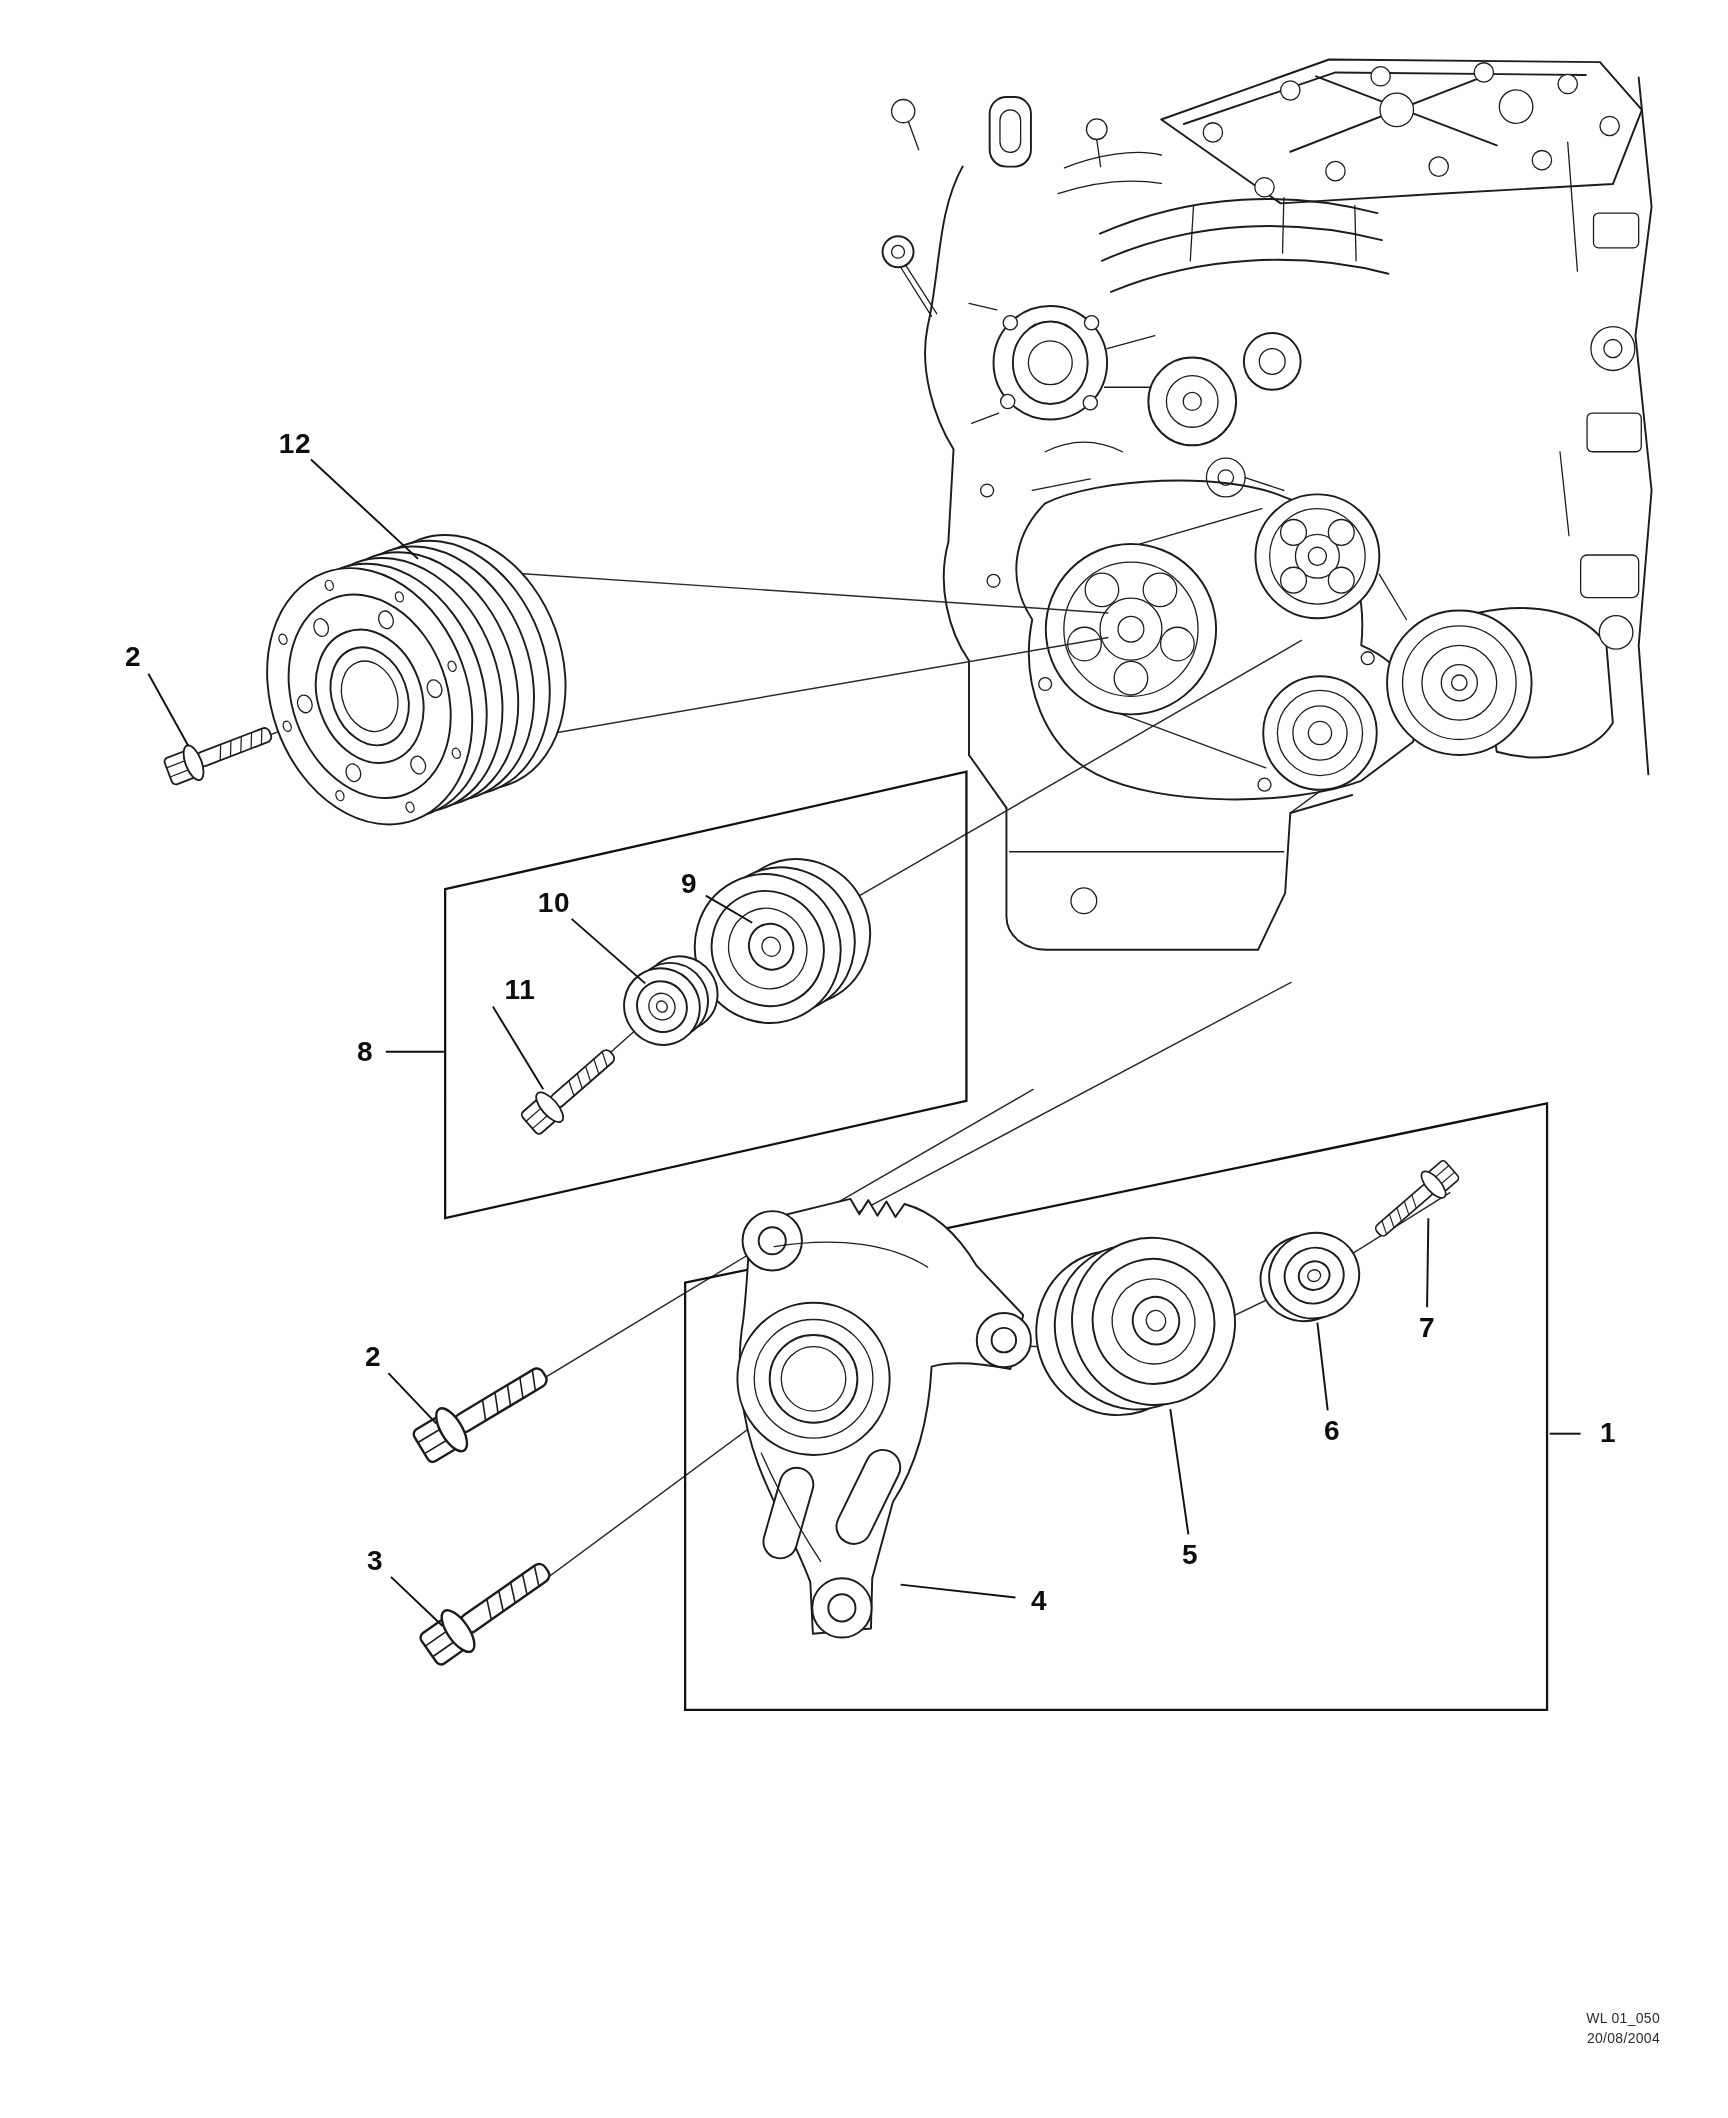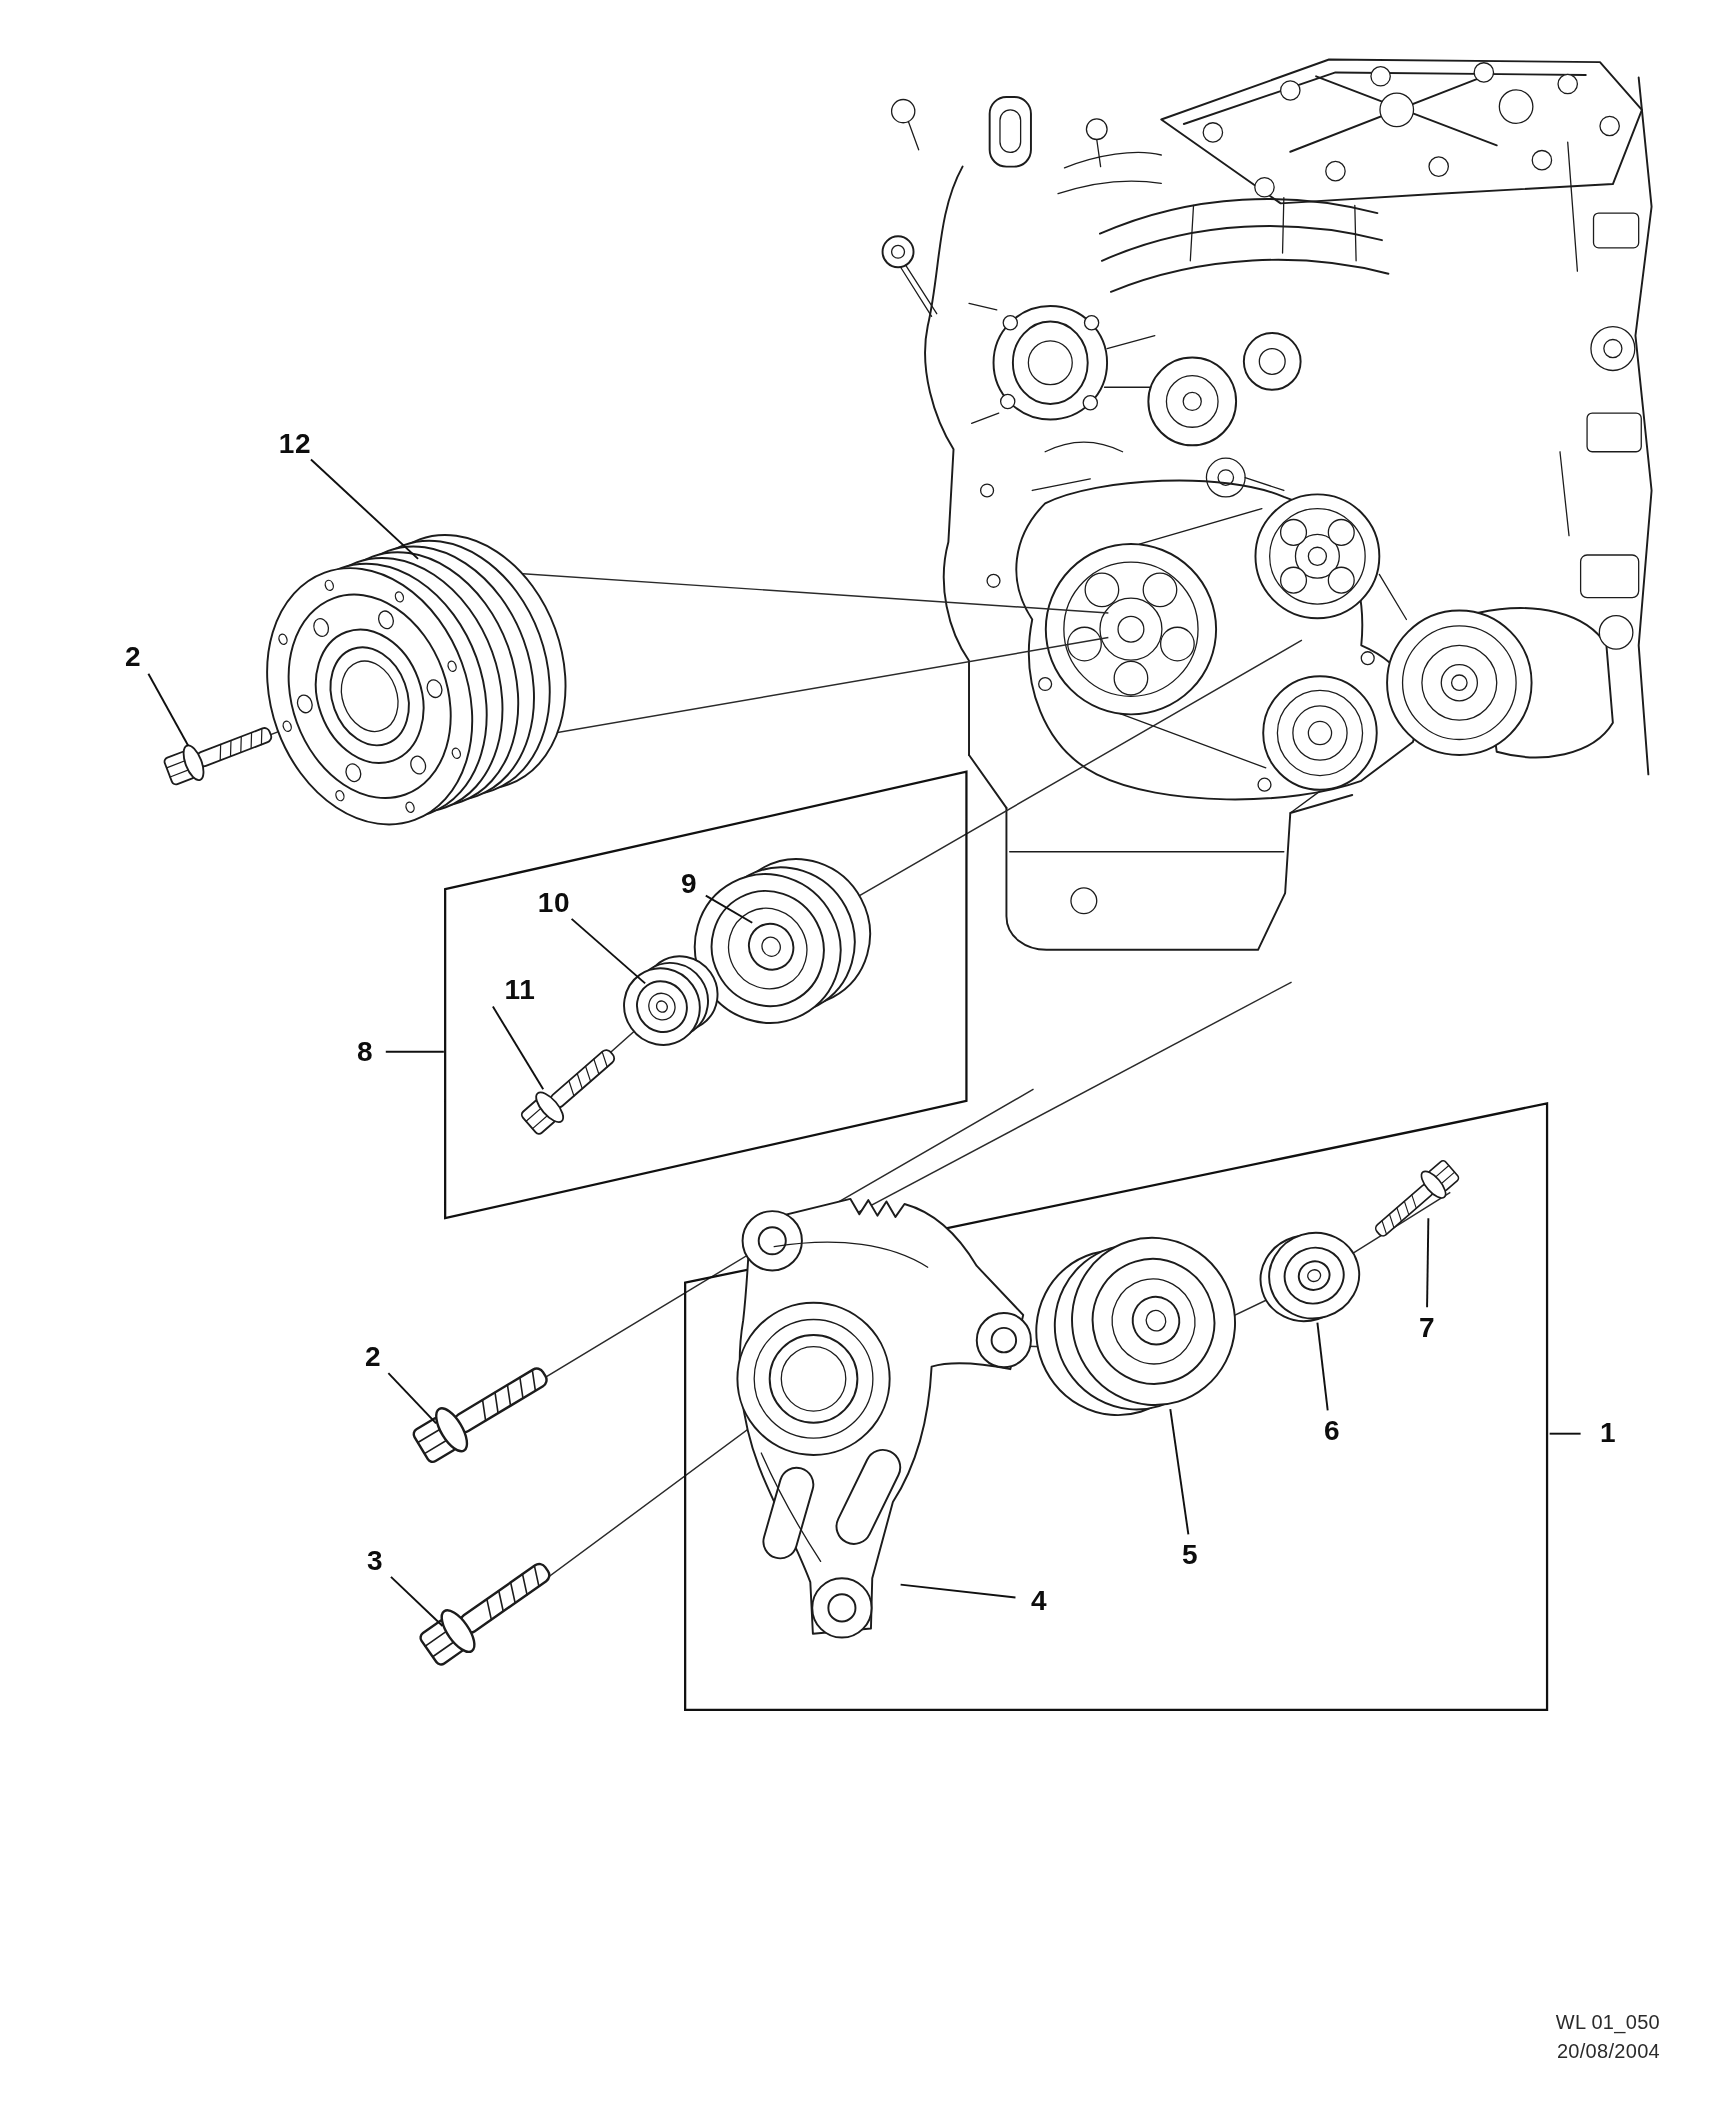--- a/index.html
+++ b/index.html
@@ -13,21 +13,21 @@
   .fw2 {fill:#ffffff;stroke:#1c1c1c;stroke-width:2;stroke-linejoin:round;}
   .box {fill:none;stroke:#101010;stroke-width:3.5;stroke-linejoin:miter;}
   .thin{fill:none;stroke:#2a2a2a;stroke-width:2.25;}
   .leader{stroke:#101010;stroke-width:3;}
   
   .callouts{position:absolute;left:0;top:0;width:100%;height:100%;pointer-events:none;}
   .callout{position:absolute;transform:translate(-50%,-50%);
            font-size:28px;font-weight:700;color:#0d0d0d;letter-spacing:0.6px;}
   
   .ref{position:absolute;left:1546px;top:2008px;width:114px;text-align:right;
-       font-size:20px;line-height:1.45;color:#2b2b2b;letter-spacing:0.3px;}
+       font-size:14px;line-height:1.45;color:#2b2b2b;letter-spacing:0.3px;}
 </style>
 </head>
 <body>
 
 <div class="page">
 
   <svg class="art" viewBox="0 0 2680 3284" xmlns="http://www.w3.org/2000/svg">
 
     <defs>
 

